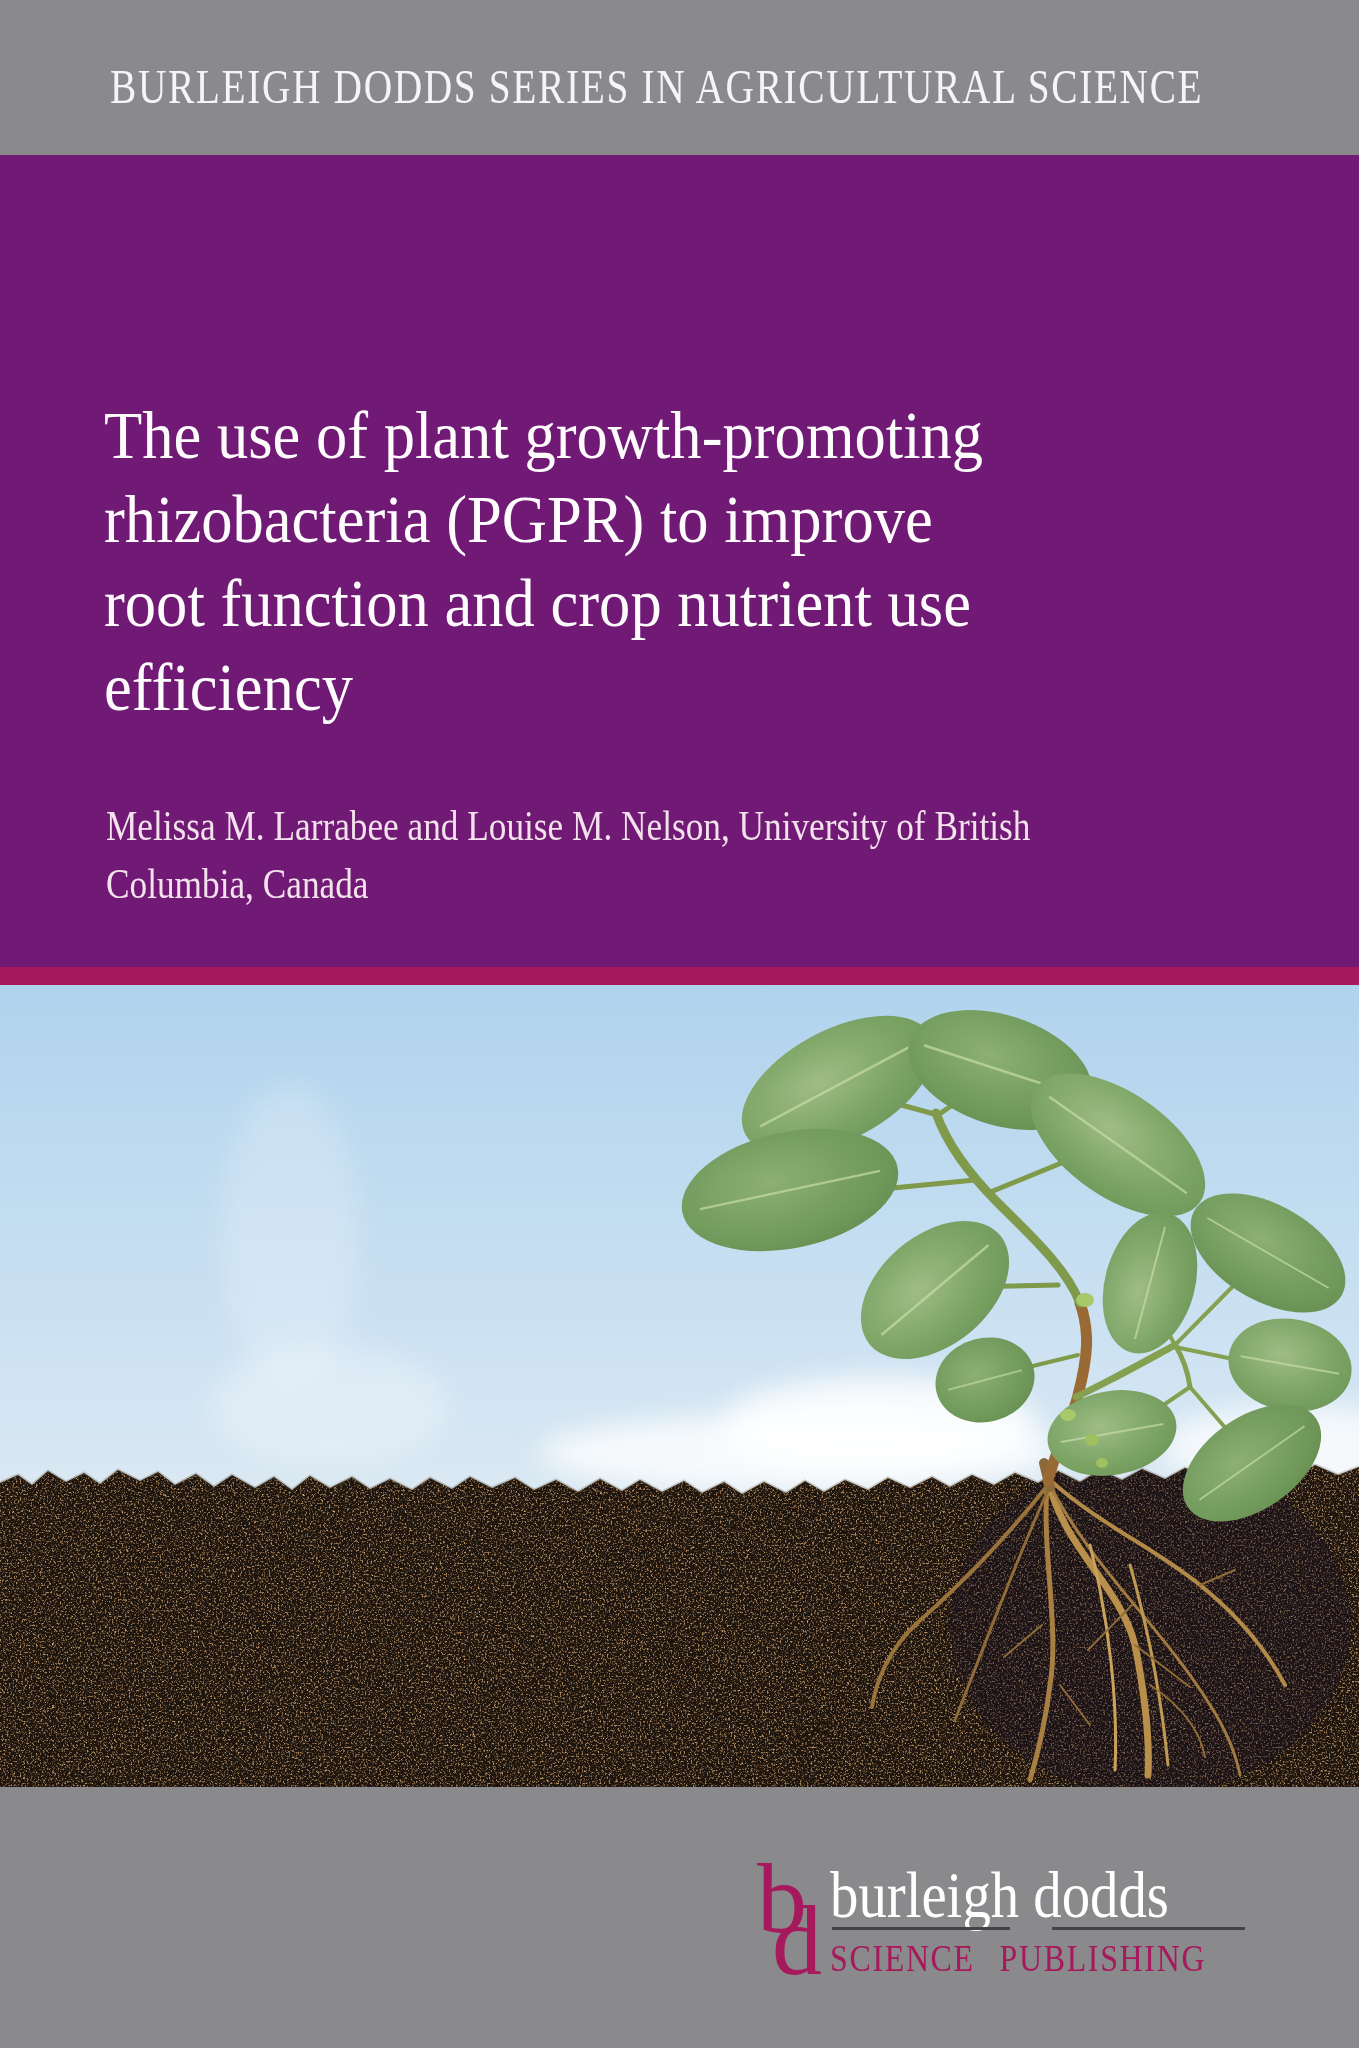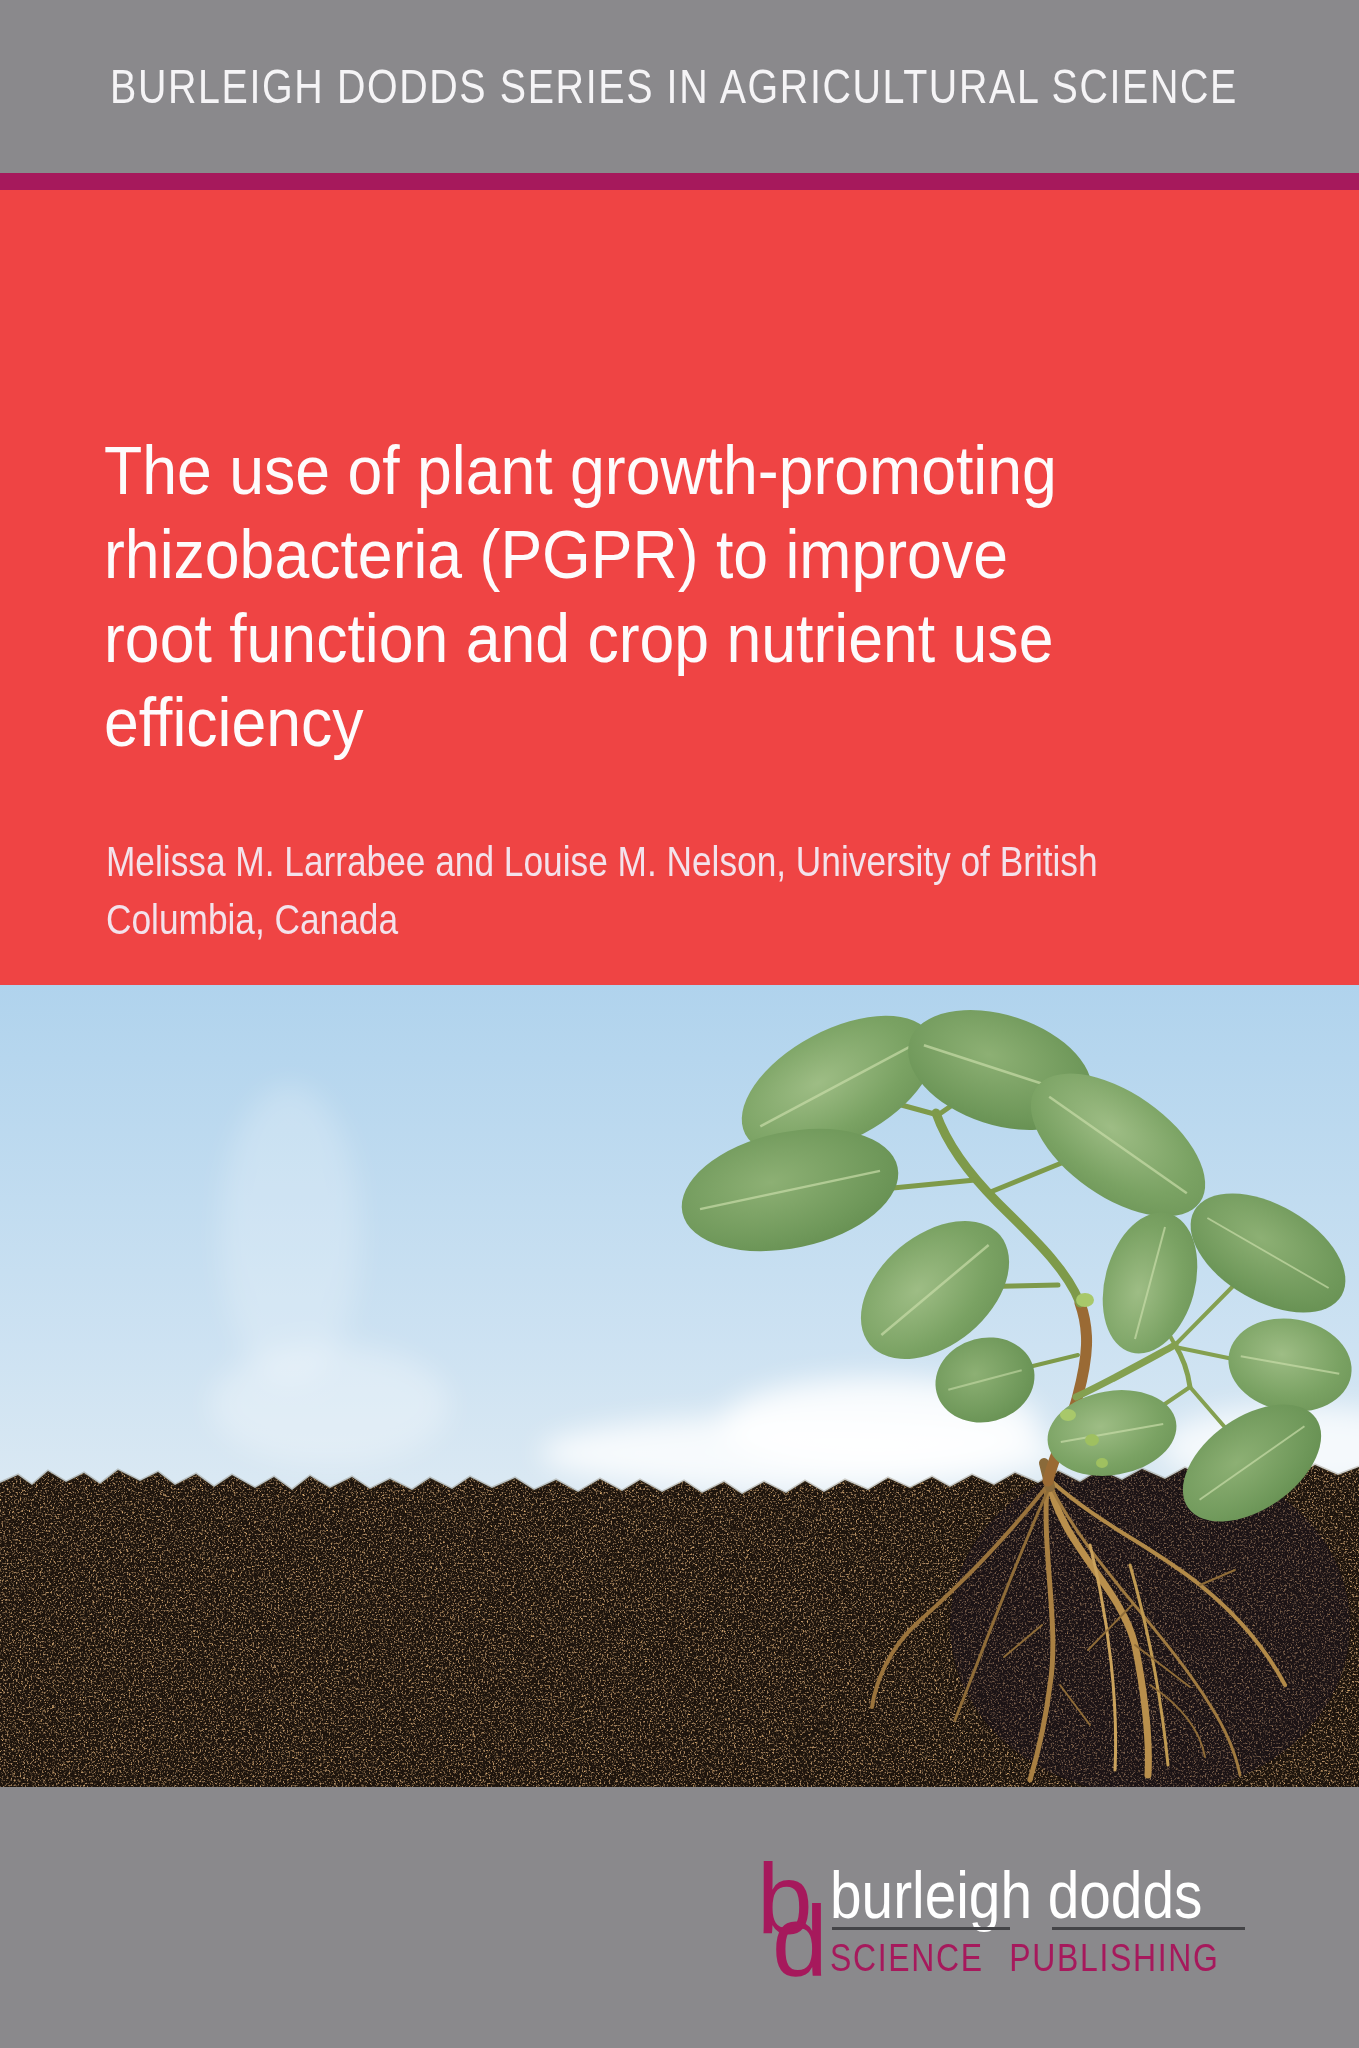--- a/index.html
+++ b/index.html
@@ -1,33 +1,33 @@
 <!DOCTYPE html>
 <html><head>
 <meta charset="utf-8">
 <style>
   html,body{margin:0;padding:0;background:#555;}
   .cover{
     position:relative;width:1359px;height:2048px;overflow:hidden;
-    font-family:Liberation Sans, sans-serif;
+    font-family:Liberation Serif, serif;
     background:#a6195c;
   }
   .abs{position:absolute;}
   
   .banner{
     left:0;top:0;width:1359px;height:173px;background:#8a898c;
     display:flex;align-items:center;
   }
   .banner .series{
     margin-left:110px;color:#f5f4f6;font-size:48px;font-weight:300;
     letter-spacing:2px;white-space:nowrap;
     transform:scaleX(0.82);transform-origin:left center;display:inline-block;
   }
   
-  .titleblock{left:0;top:190px;width:1359px;height:812px;background:#ef4444;}
+  .titleblock{left:0;top:155px;width:1359px;height:812px;background:#701a75;}
   .booktitle{
     left:104px;top:238px;color:#fdfbfc;font-size:68px;font-weight:300;
     line-height:84px;white-space:nowrap;
     transform:scaleX(0.92);transform-origin:left top;
   }
   .authors{
     left:106px;top:642px;color:#f3e2eb;font-size:43px;font-weight:300;
     line-height:58px;white-space:nowrap;
     transform:scaleX(0.82);transform-origin:left top;
   }

